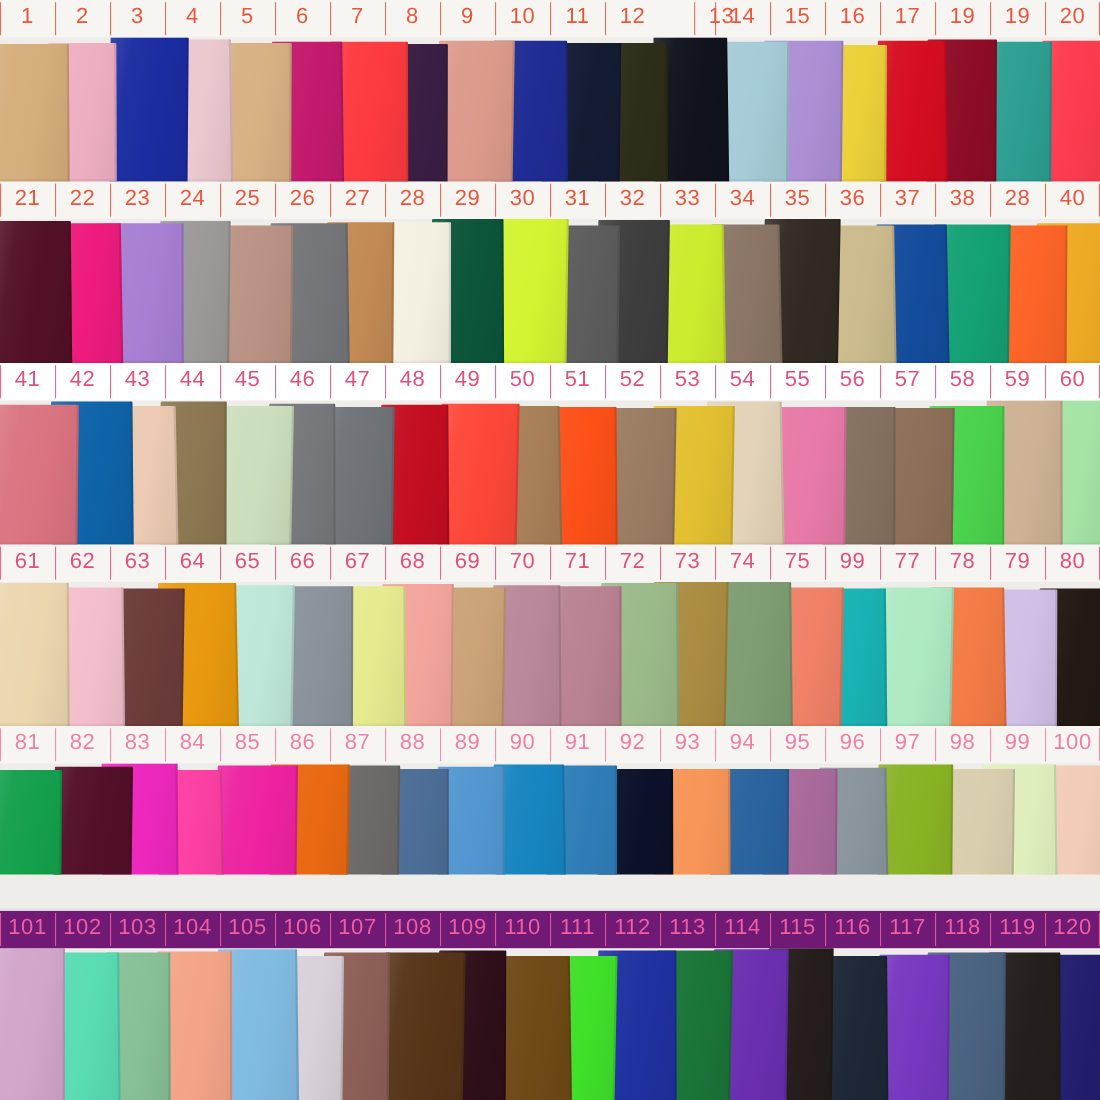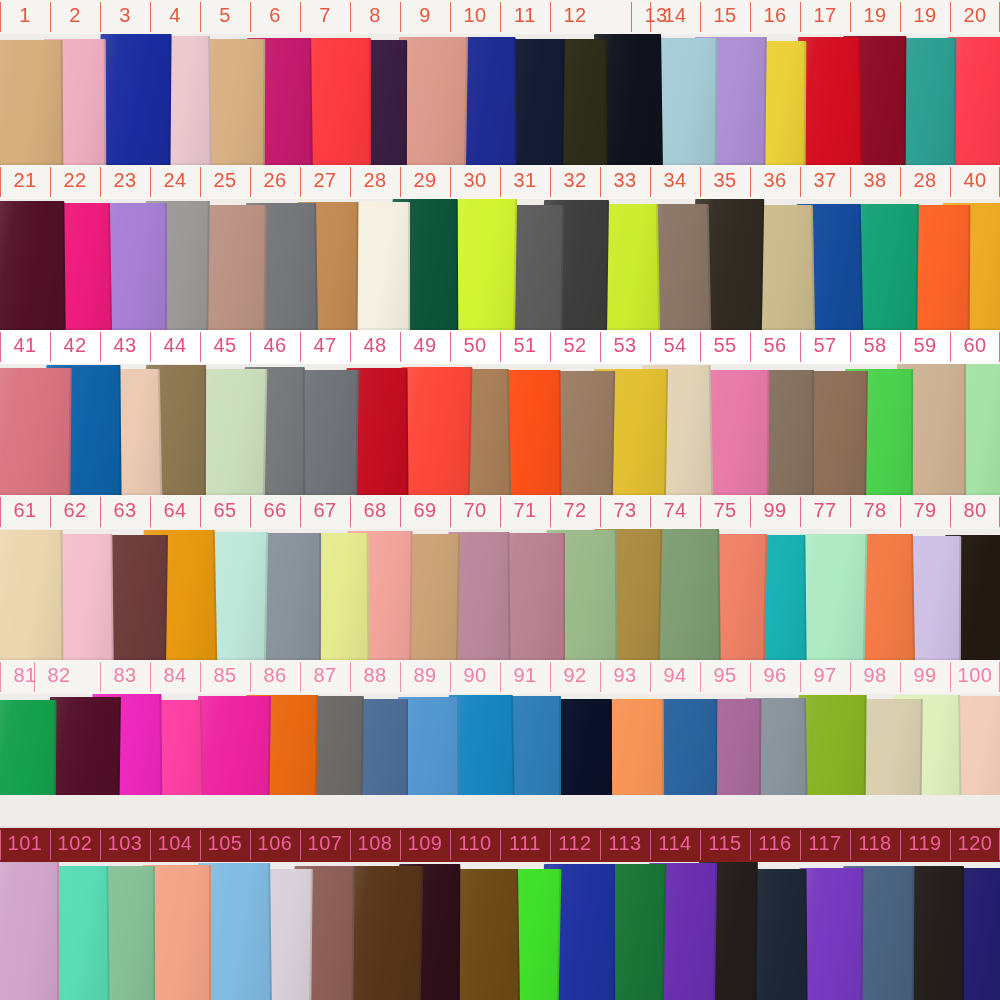--- a/index.html
+++ b/index.html
@@ -990,21 +990,21 @@
         <div class="pin" style="left: 467.104px; top: 15.9234px; width: 86.8996px; transform: rotate(-0.22deg);"></div>
         <div class="pin" style="left: 614.837px; top: 34.3707px; width: 104.963px; transform: rotate(1.21deg);"></div>
         <div class="pin" style="left: 793.901px; top: 34.2997px; width: 104.851px; transform: rotate(1.01deg);"></div>
         <div class="pin" style="left: 912.886px; top: 17.2847px; width: 102.71px; transform: rotate(-0.21deg);"></div>
       </div>
       <div class="ruler" style="height: 34px; background: rgb(247, 245, 242); color: rgb(239, 127, 168);">
         <div class="cell" style="left: 0px; width: 50px;">
           <span class="tick"></span>
           <span class="num">81</span>
         </div>
-        <div class="cell" style="left: 34px; width: 50px;">
+        <div class="cell" style="left: 50px; width: 50px;">
           <span class="tick"></span>
           <span class="num">82</span>
         </div>
         <div class="cell" style="left: 100px; width: 50px;">
           <span class="tick"></span>
           <span class="num">83</span>
         </div>
         <div class="cell" style="left: 150px; width: 50px;">
           <span class="tick"></span>
           <span class="num">84</span>
@@ -1181,21 +1181,21 @@
           <div class="shade"></div>
         </div>
         <div class="pin" style="left: 30.8461px; top: 23.6233px; width: 70.8828px; transform: rotate(-2.1deg);"></div>
         <div class="pin" style="left: 173.059px; top: 24.2358px; width: 74.6474px; transform: rotate(0.37deg);"></div>
         <div class="pin" style="left: 360.8px; top: 34.2249px; width: 78.6585px; transform: rotate(0.5deg);"></div>
         <div class="pin" style="left: 477.152px; top: 24.0193px; width: 85.2397px; transform: rotate(0.78deg);"></div>
         <div class="pin" style="left: 591.97px; top: 28.1274px; width: 97.3649px; transform: rotate(-0.9deg);"></div>
         <div class="pin" style="left: 766.748px; top: 39.6029px; width: 77.0998px; transform: rotate(0.65deg);"></div>
         <div class="pin" style="left: 881.349px; top: 14.6289px; width: 109.224px; transform: rotate(0.86deg);"></div>
       </div>
-      <div class="ruler" style="height: 34px; background: #7f1d1d; color: rgb(239, 95, 160);">
+      <div class="ruler" style="height: 34px; background: #701a75; color: rgb(239, 95, 160);">
         <div class="cell" style="left: 0px; width: 50px;">
           <span class="tick"></span>
           <span class="num">101</span>
         </div>
         <div class="cell" style="left: 50px; width: 50px;">
           <span class="tick"></span>
           <span class="num">102</span>
         </div>
         <div class="cell" style="left: 100px; width: 50px;">
           <span class="tick"></span>

